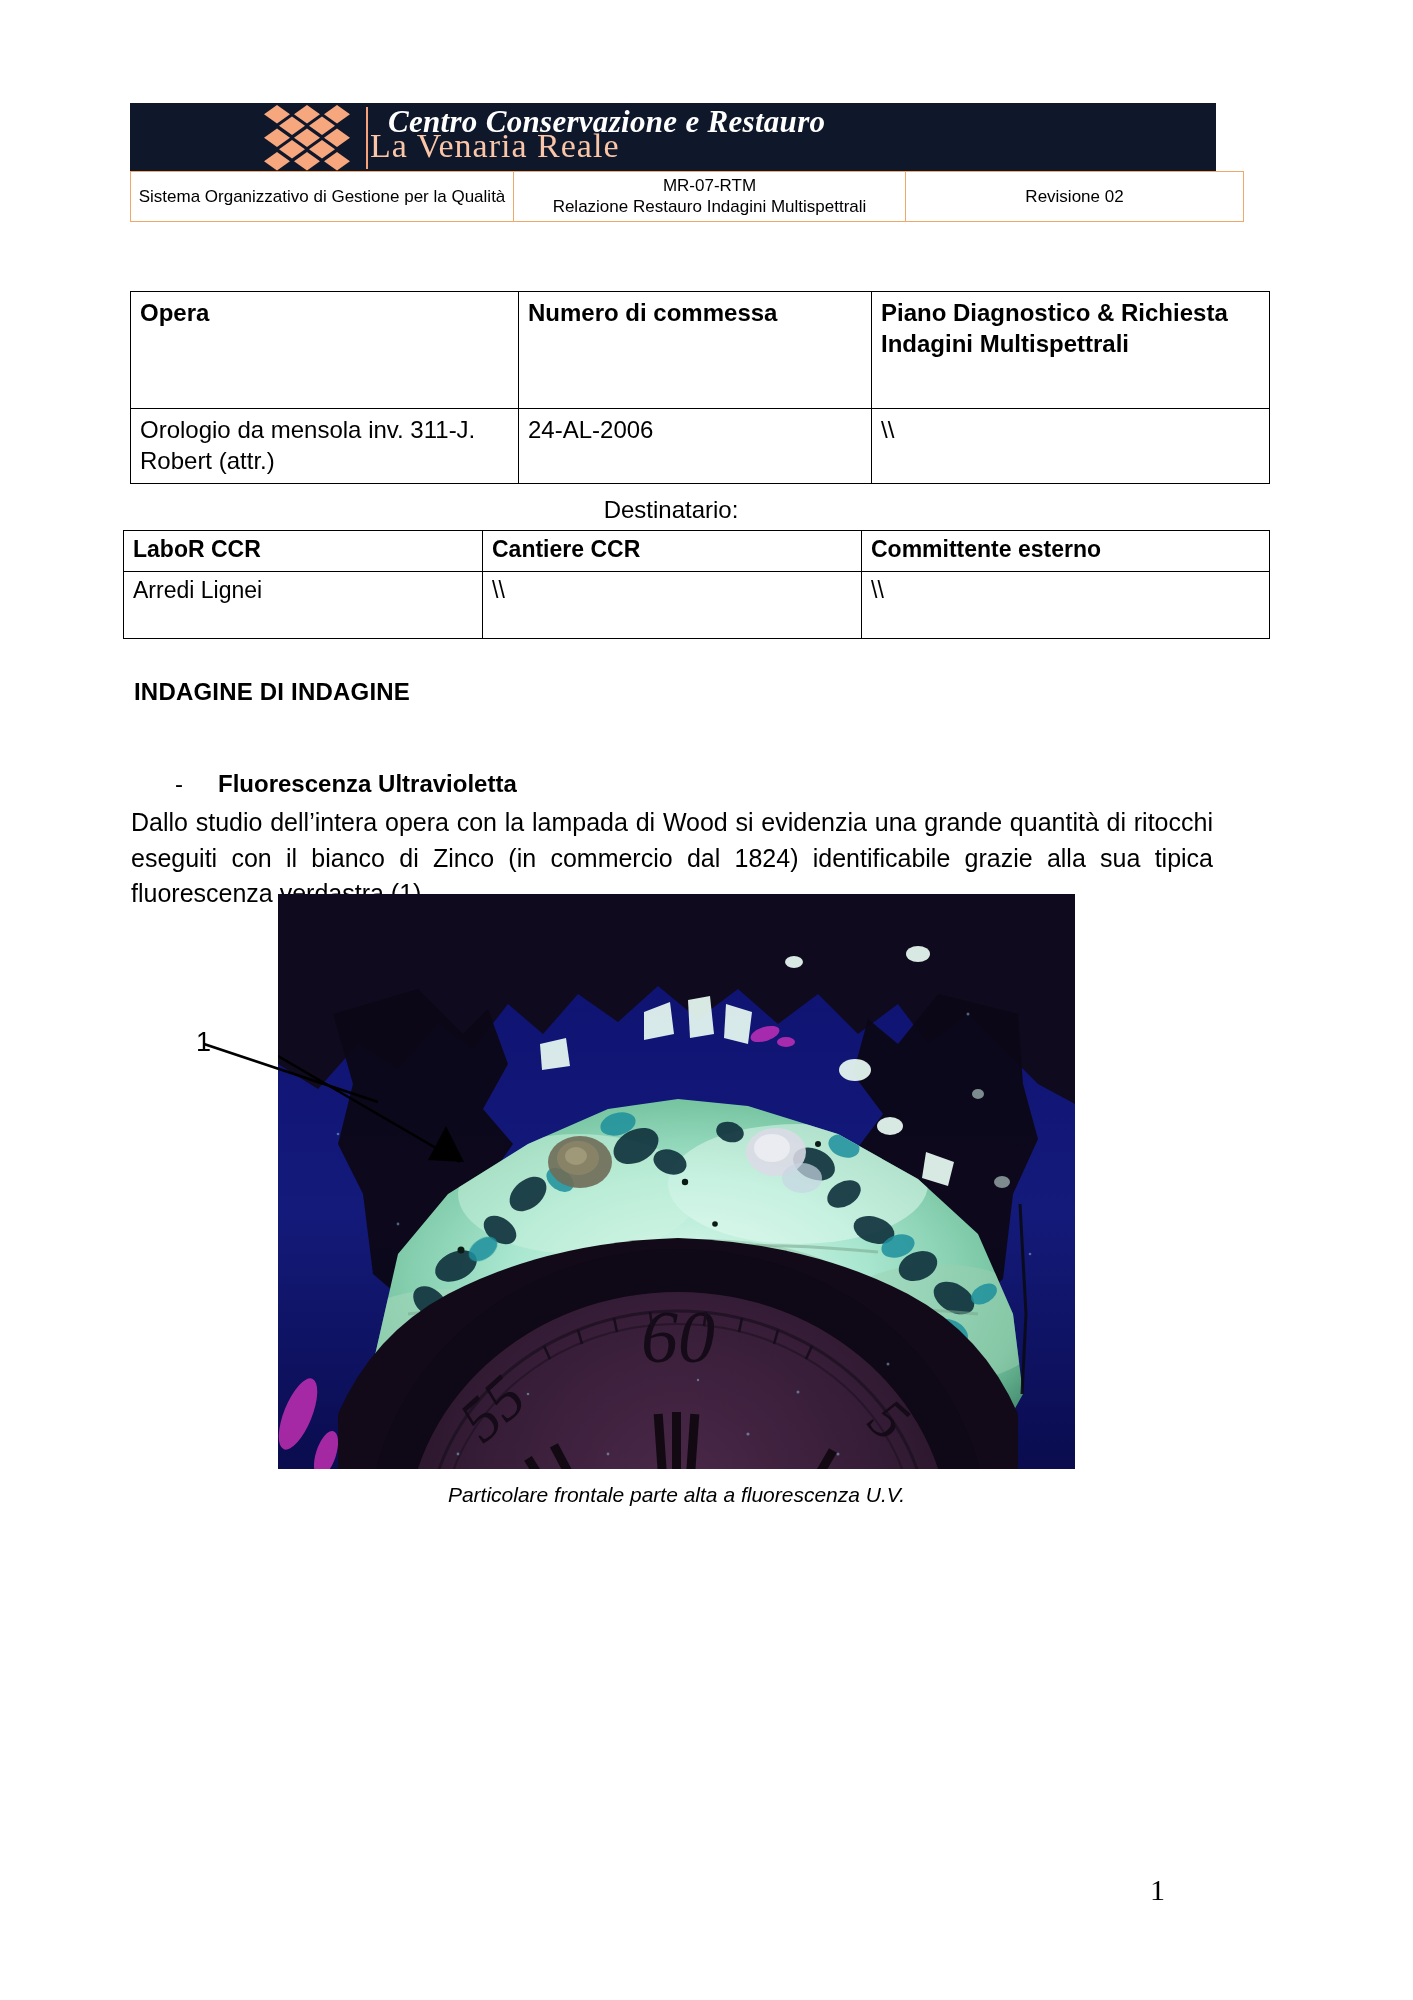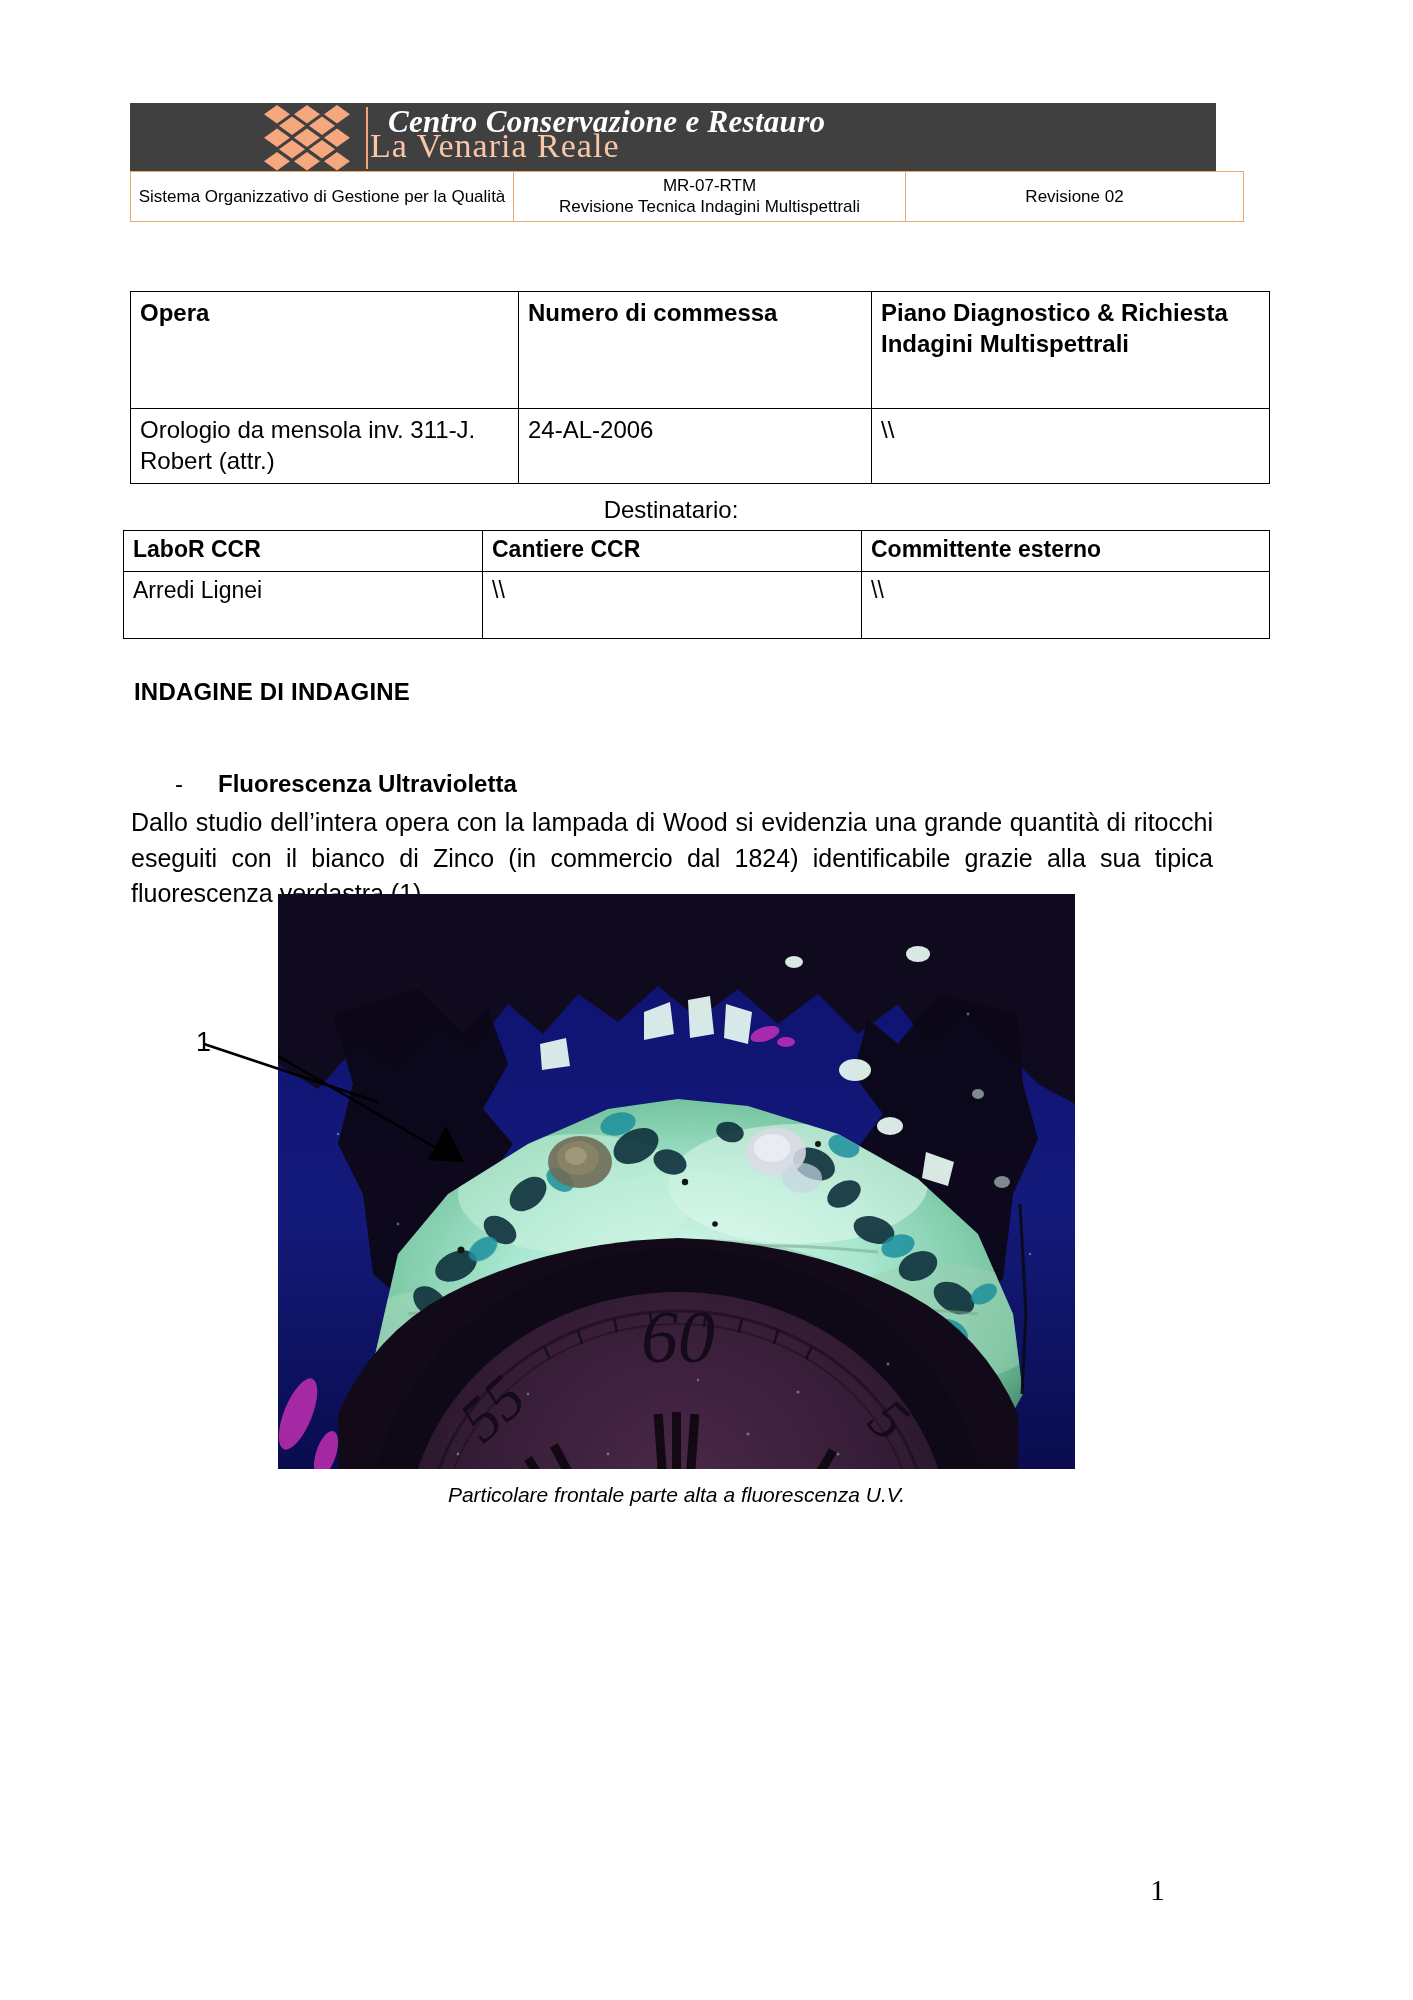--- a/index.html
+++ b/index.html
@@ -19,21 +19,21 @@
     overflow: hidden;
   }
 
   
   .letterhead {
     position: absolute;
     left: 130px;
     top: 103px;
     width: 1086px;
     height: 68px;
-    background: #404040;
+    background: #0f172a;
     overflow: hidden;
   }
   .lh-diamonds {
     position: absolute;
     left: 133px;
     top: 0px;
     width: 88px;
     height: 68px;
   }
   .lh-divider {
@@ -249,21 +249,21 @@
     <div class="lh-line1">Centro Conservazione e Restauro</div>
     <div class="lh-line2">La Venaria Reale</div>
   </div>
 
   <table class="hdr">
     <tbody>
         <tr>
       <td class="hdr-c1">Sistema Organizzativo di Gestione per la Qualità</td>
       <td class="hdr-c2">
         <div>MR-07-RTM</div>
-        <div>Revisione Tecnica Indagini Multispettrali</div>
+        <div>Relazione Restauro Indagini Multispettrali</div>
       </td>
       <td class="hdr-c3">Revisione 02</td>
     </tr>
   </tbody>
     </table>
 
   <table class="main">
     <tbody>
         <tr class="main-row1">
       <td class="m-c1 hd">Opera</td>

